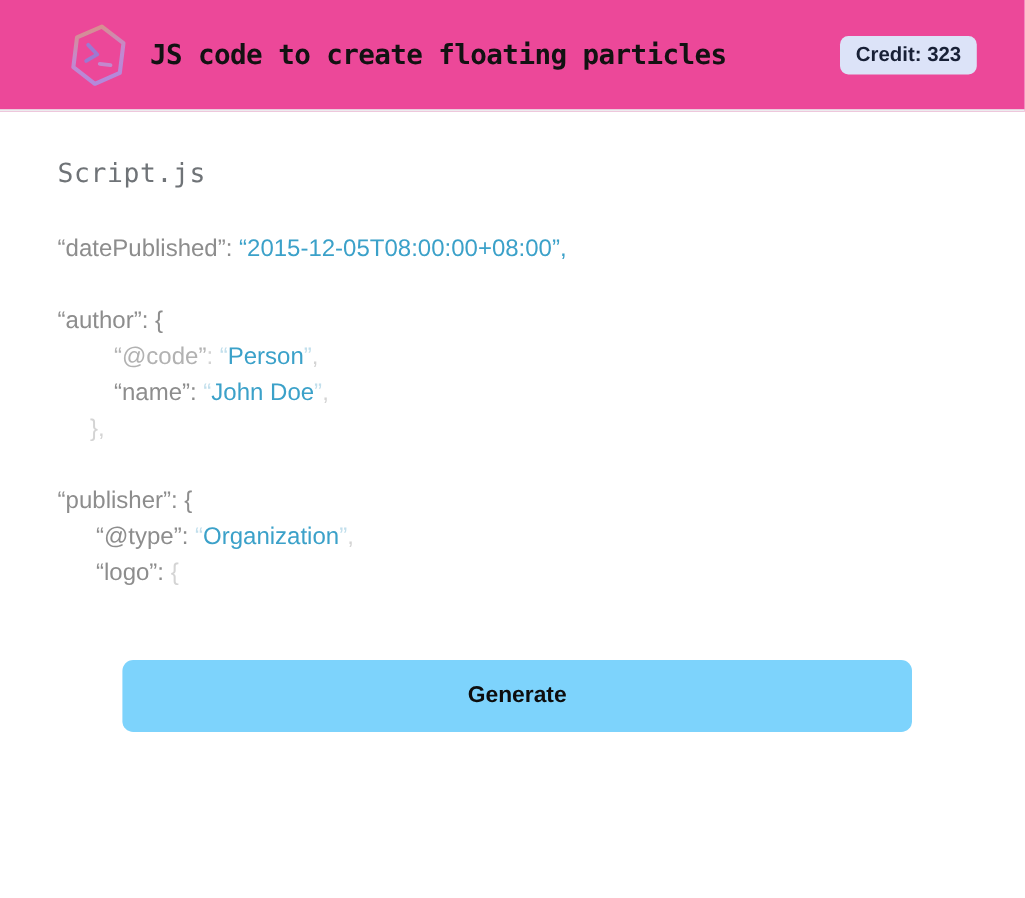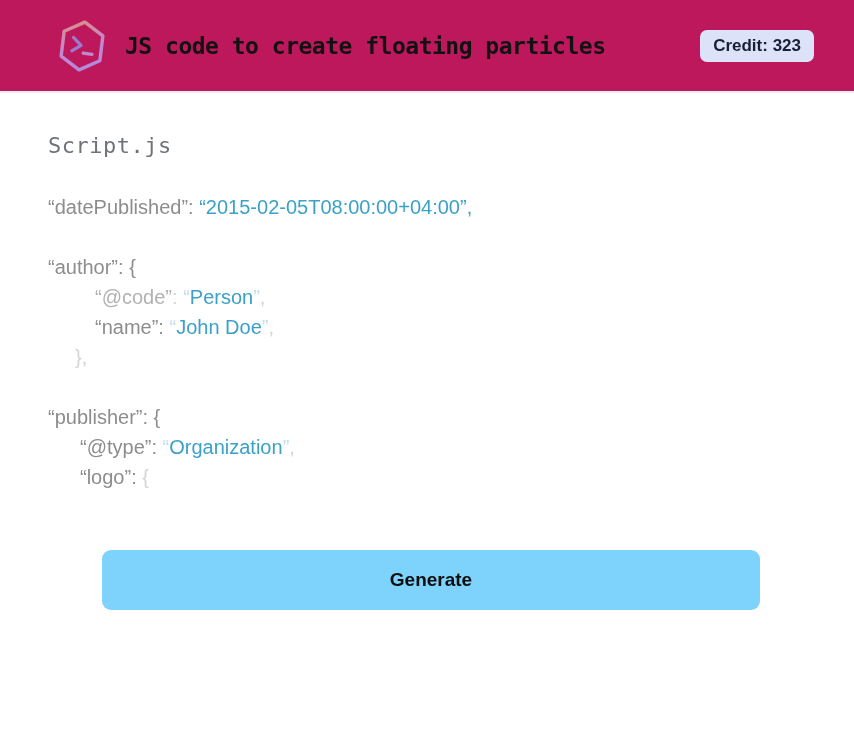--- a/index.html
+++ b/index.html
@@ -6,21 +6,21 @@
   body {
     width:854px; height:748px; overflow:hidden;
     font-family:"Liberation Sans", sans-serif;
     -webkit-font-smoothing:antialiased;
   }
 
   
   .header {
     height:93px; display:flex; align-items:center;
     padding:0 40px 0 55px; box-sizing:border-box;
-    border-bottom:2px solid #ececee; background:#be185d;
+    border-bottom:2px solid #ececee; background:#ec4899;
   }
   .logo { width:54px; height:58px; flex:0 0 auto; display:block; }
   .page-title {
     margin:0 0 0 16px;
     font-family:"DejaVu Sans Mono", monospace;
     font-size:23px; font-weight:700; color:#121212;
     letter-spacing:-0.5px; white-space:nowrap;
   }
   .credit-badge {
     margin-left:auto;
@@ -75,21 +75,21 @@
       <path d="M29 36 L38 36" fill="none" stroke="#c488ce" stroke-width="3.2" stroke-linecap="round"></path>
     </g>
   </svg>
   <h1 class="page-title">JS code to create floating particles</h1>
   <span class="credit-badge">Credit: 323</span>
 </div>
 
 <div class="main">
   <h2 class="filename">Script.js</h2>
   <div class="code-block">
-      <div class="code-line"><span class="seg-key">“datePublished”: </span><span class="seg-value">“2015-02-05T08:00:00+04:00”,</span></div>
+      <div class="code-line"><span class="seg-key">“datePublished”: </span><span class="seg-value">“2015-12-05T08:00:00+08:00”,</span></div>
       <div class="code-line blank"></div>
       <div class="code-line"><span class="seg-key">“author”: {</span></div>
       <div class="code-line" style="padding-left: 47px;"><span class="seg-key_soft">“@code”</span><span class="seg-punct_faded">: </span><span class="seg-value_quote">“</span><span class="seg-value">Person</span><span class="seg-value_quote">”</span><span class="seg-punct_faded">,</span></div>
       <div class="code-line" style="padding-left: 47px;"><span class="seg-key">“name”: </span><span class="seg-value_quote">“</span><span class="seg-value">John Doe</span><span class="seg-value_quote">”</span><span class="seg-punct_faded">,</span></div>
       <div class="code-line" style="padding-left: 27px;"><span class="seg-punct_faded">},</span></div>
       <div class="code-line blank"></div>
       <div class="code-line"><span class="seg-key">“publisher”: {</span></div>
       <div class="code-line" style="padding-left: 32px;"><span class="seg-key">“@type”: </span><span class="seg-value_quote">“</span><span class="seg-value">Organization</span><span class="seg-value_quote">”</span><span class="seg-punct_faded">,</span></div>
       <div class="code-line" style="padding-left: 32px;"><span class="seg-key">“logo”: </span><span class="seg-punct_faded">{</span></div>
     </div>

